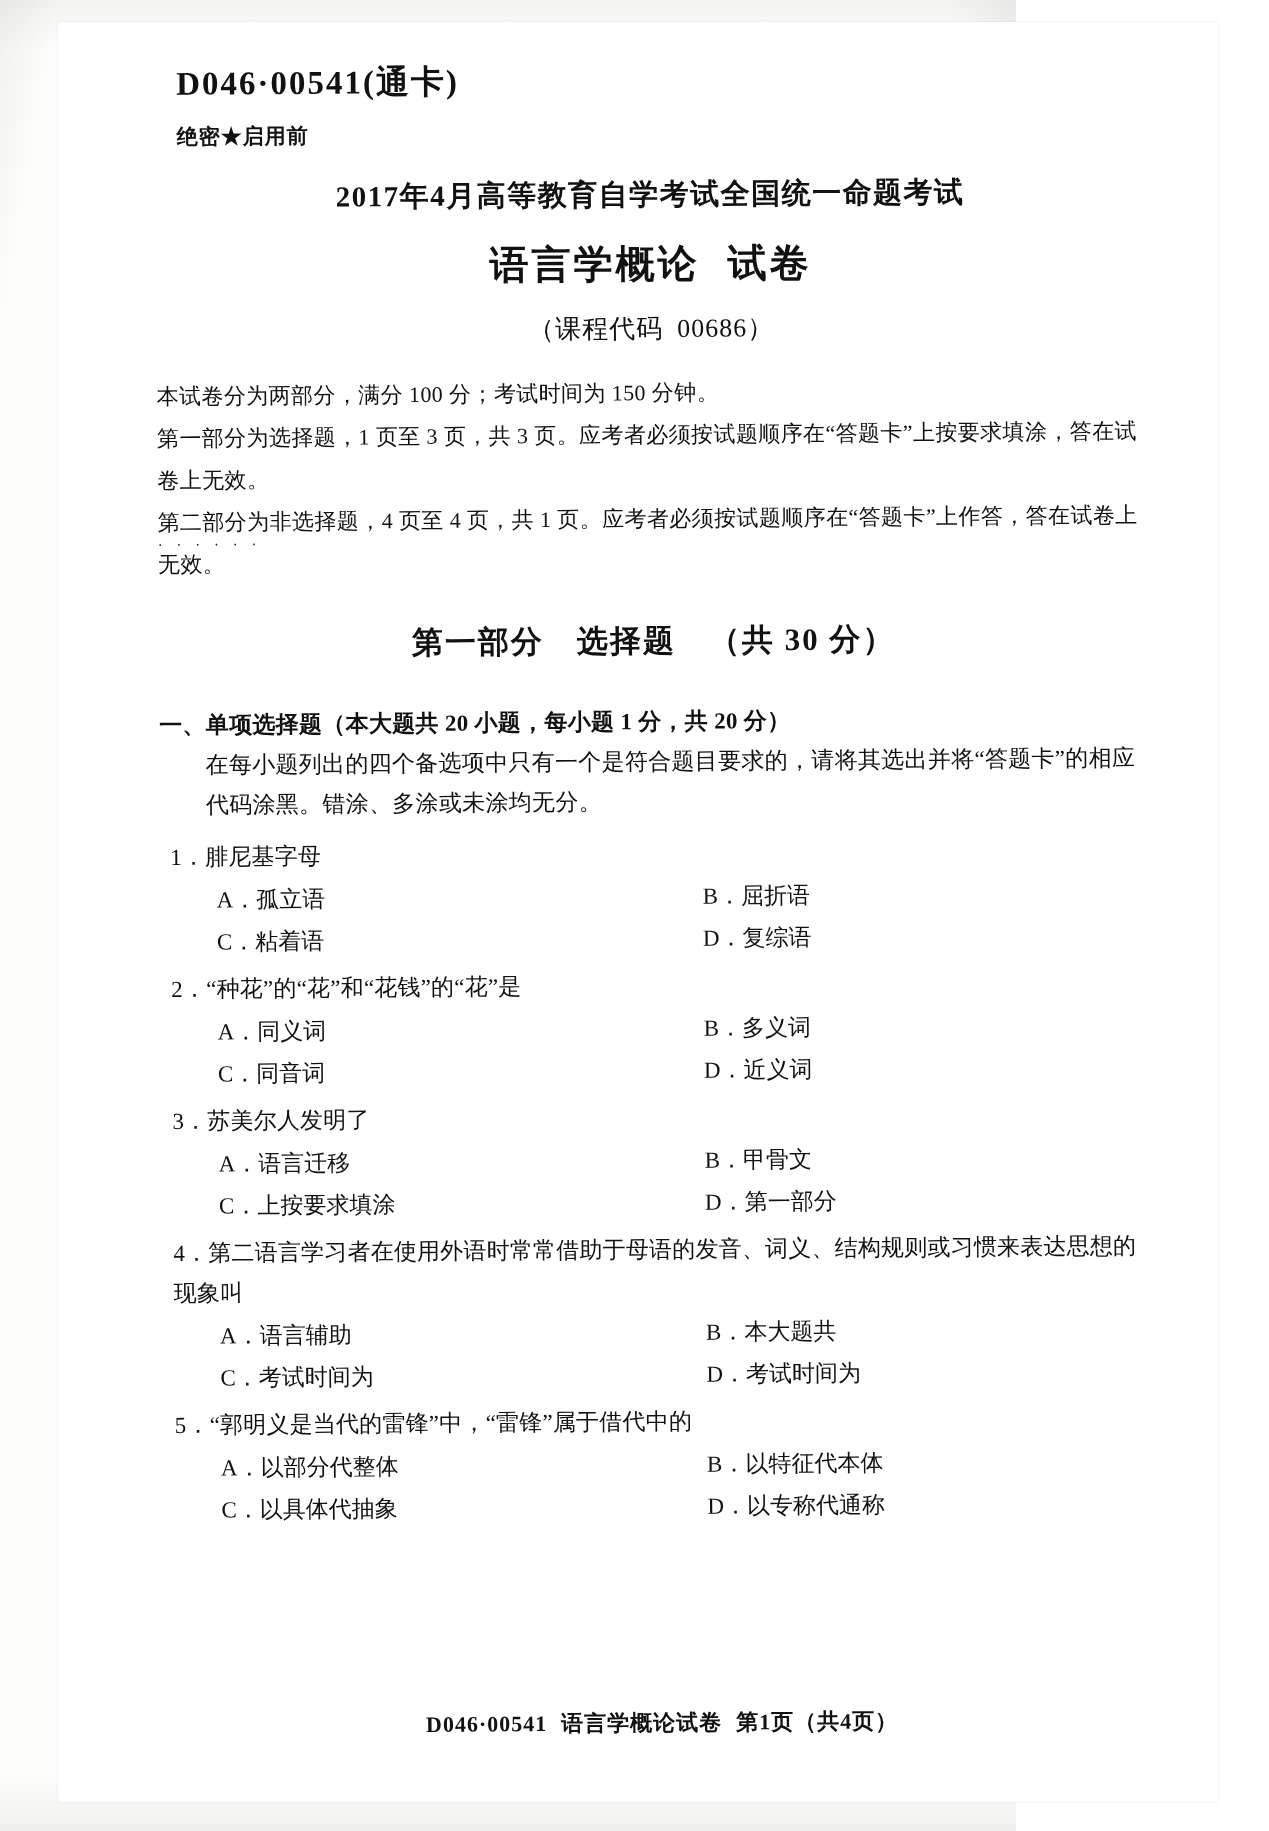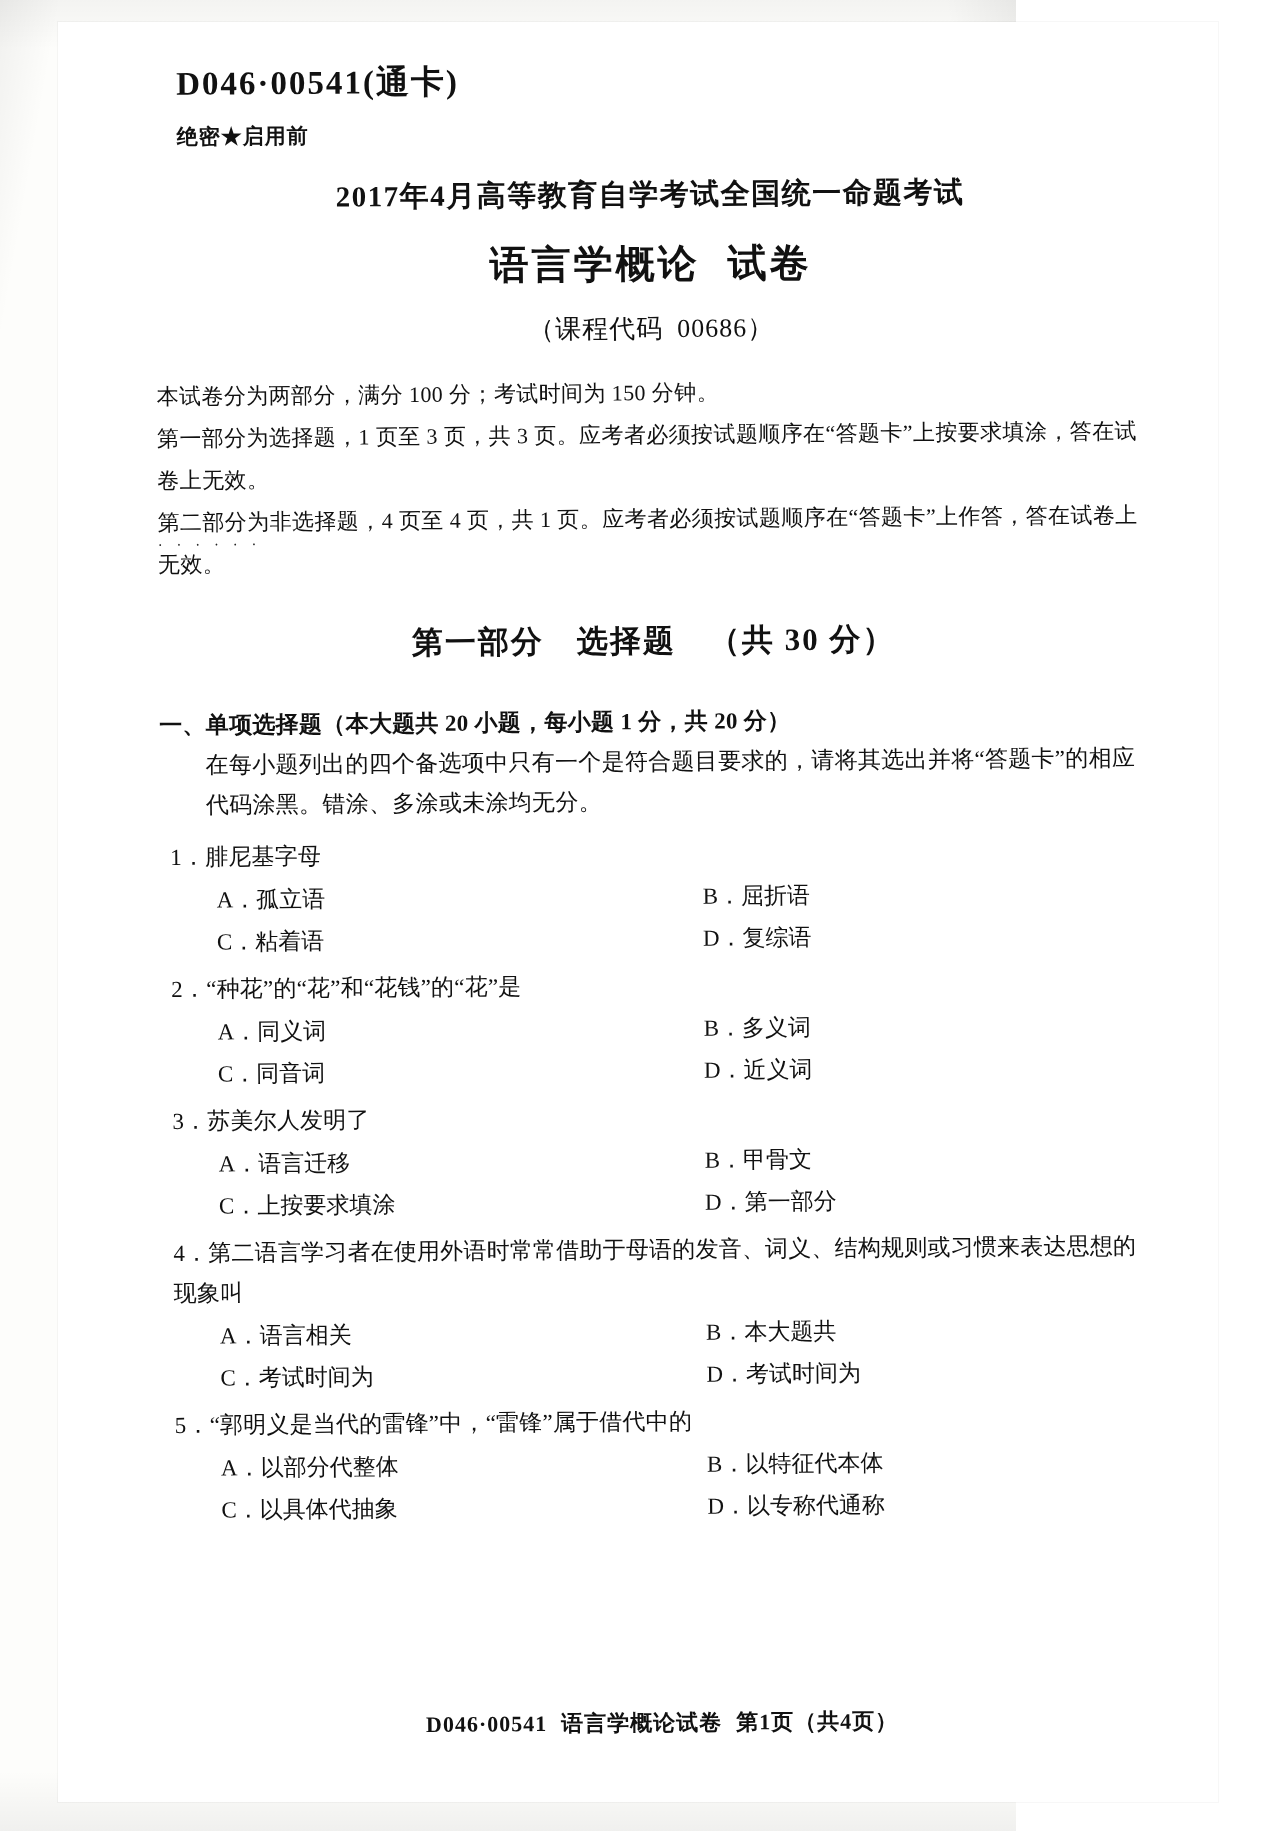--- a/index.html
+++ b/index.html
@@ -293,21 +293,21 @@
             </div>
           </div>
         </div>
 
         <div class="q">
           <div class="q-stem wide">
             <span class="qnum">4．</span><span>第二语言学习者在使用外语时常常借助于母语的发音、词义、结构规则或习惯来表达思想的现象叫</span>
           </div>
           <div class="opts">
             <div class="opt-row">
-              <div class="opt"><span class="lab">A．</span><span>语言相关</span></div>
+              <div class="opt"><span class="lab">A．</span><span>语言辅助</span></div>
               <div class="opt opt-b-shift"><span class="lab">B．</span><span>本大题共</span></div>
             </div>
             <div class="opt-row">
               <div class="opt"><span class="lab">C．</span><span>考试时间为</span></div>
               <div class="opt opt-b-shift"><span class="lab">D．</span><span>考试时间为</span></div>
             </div>
           </div>
         </div>
 
         <div class="q">

